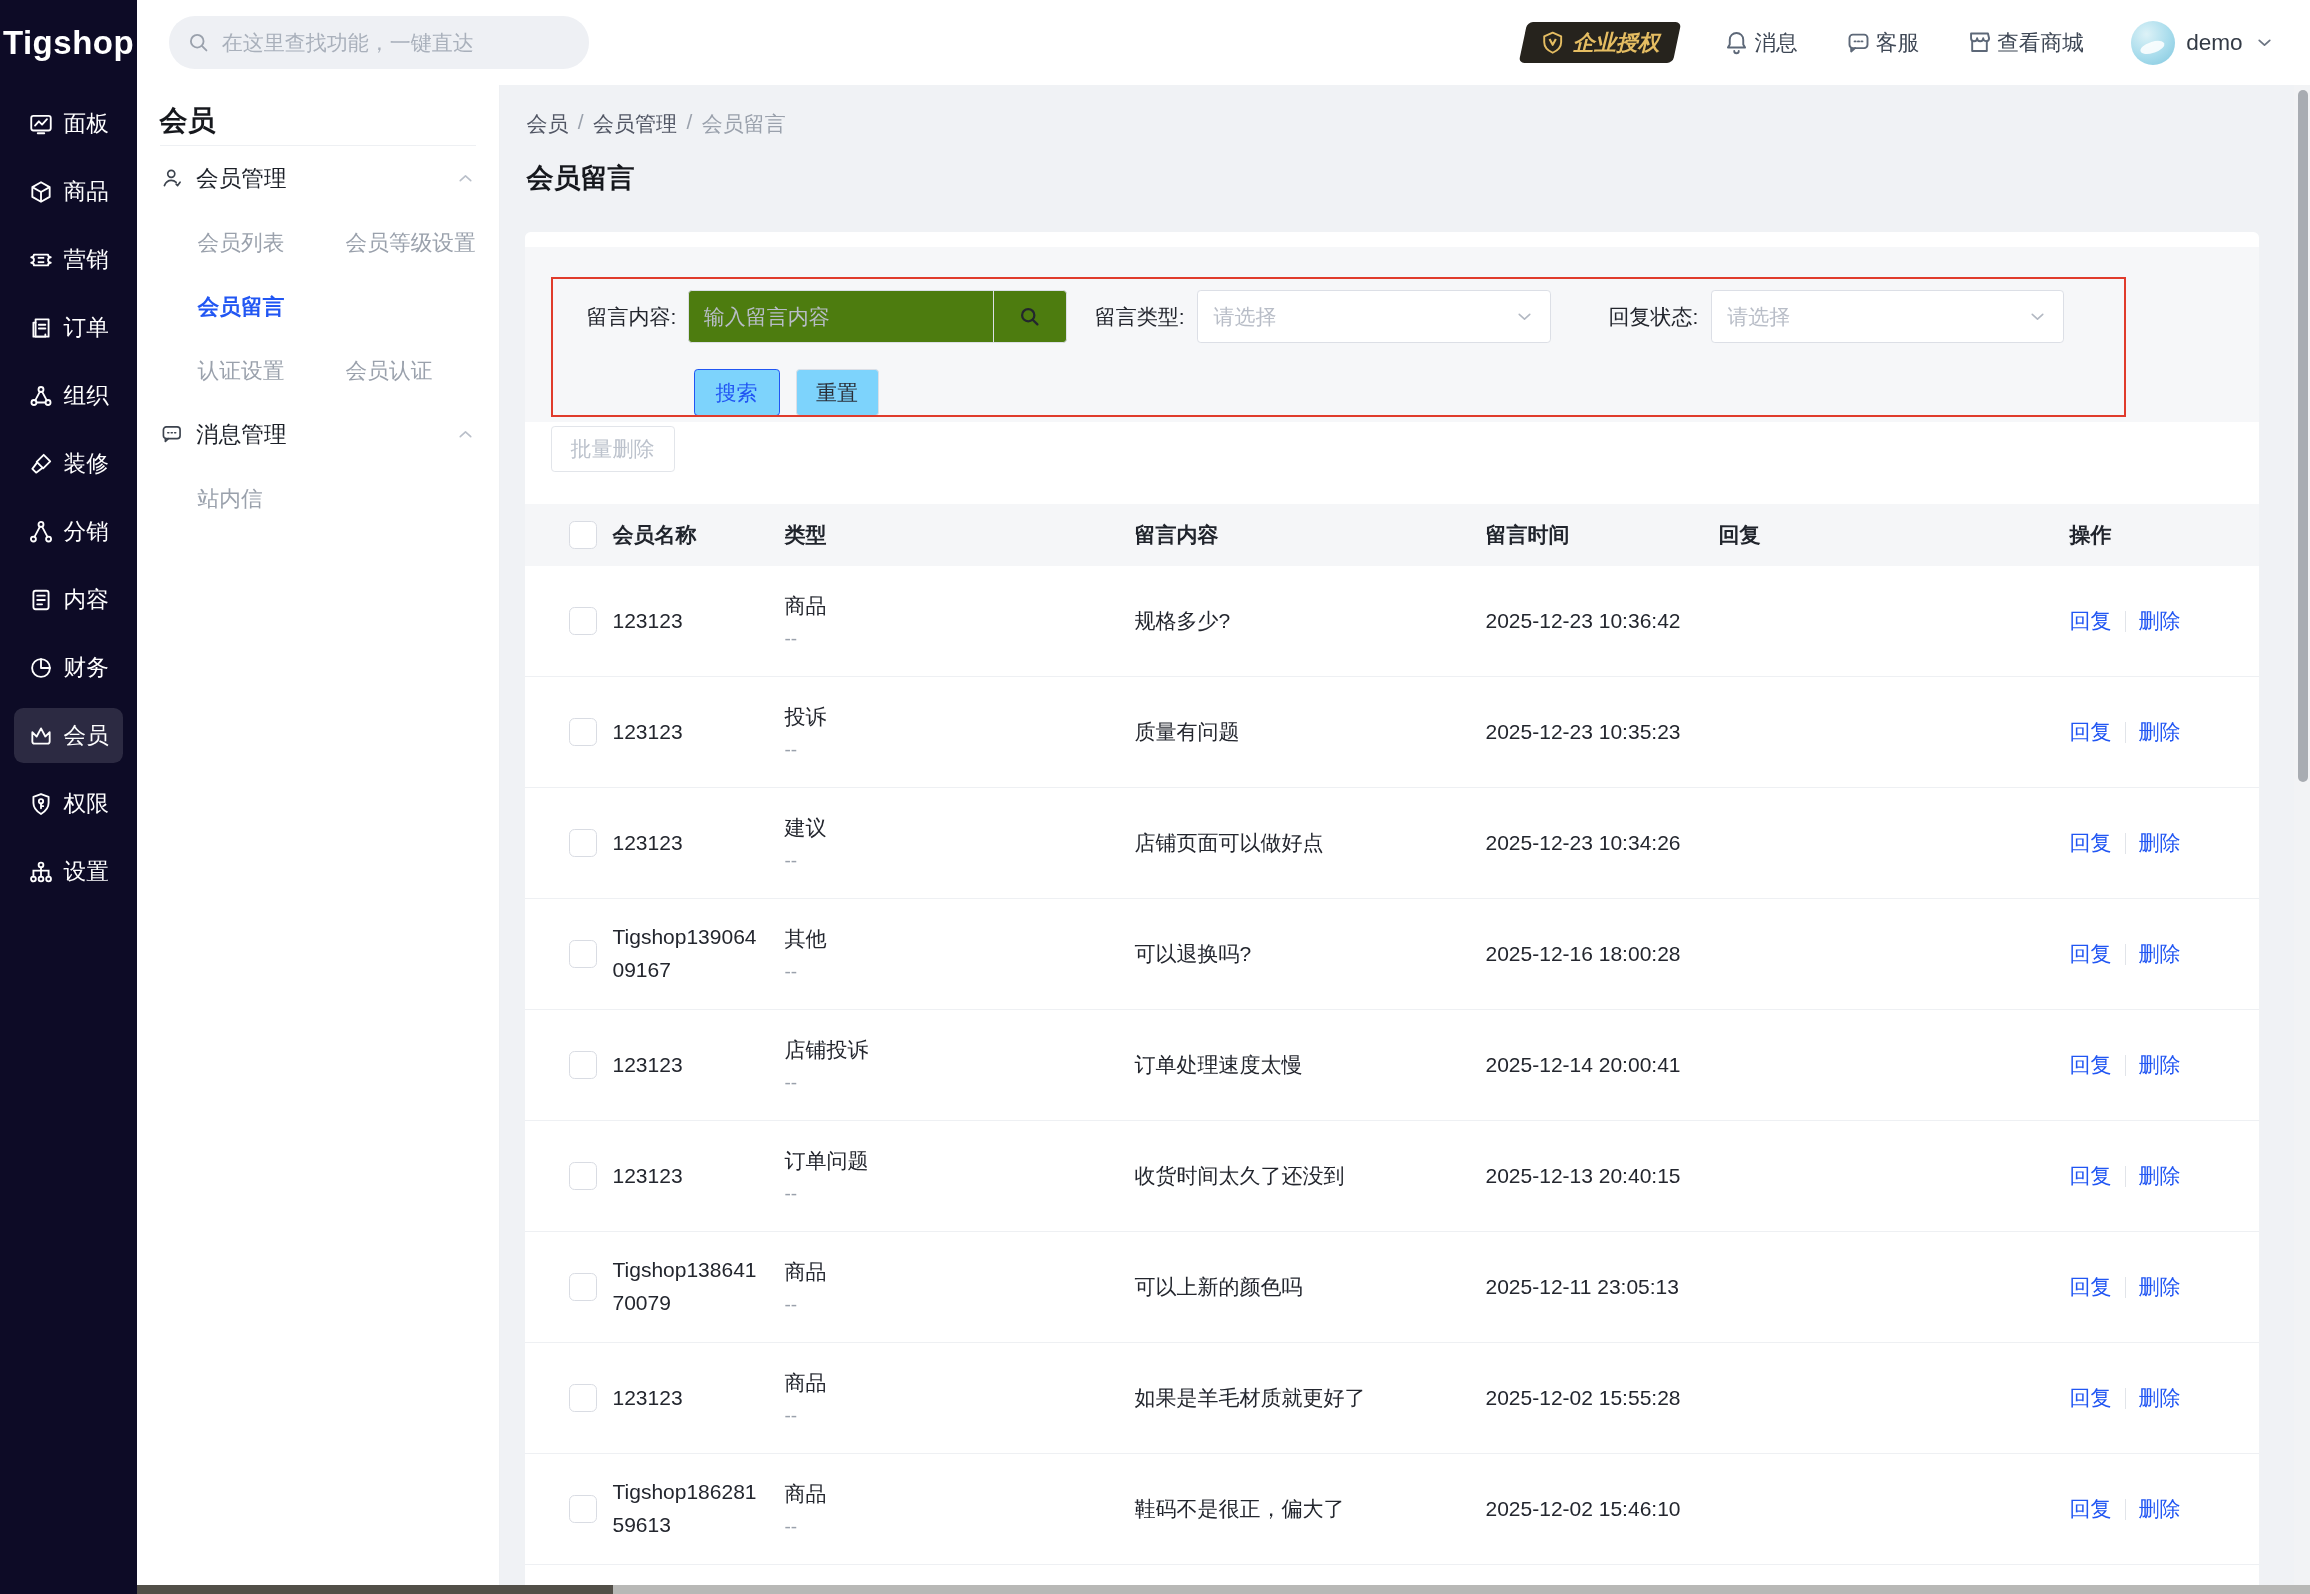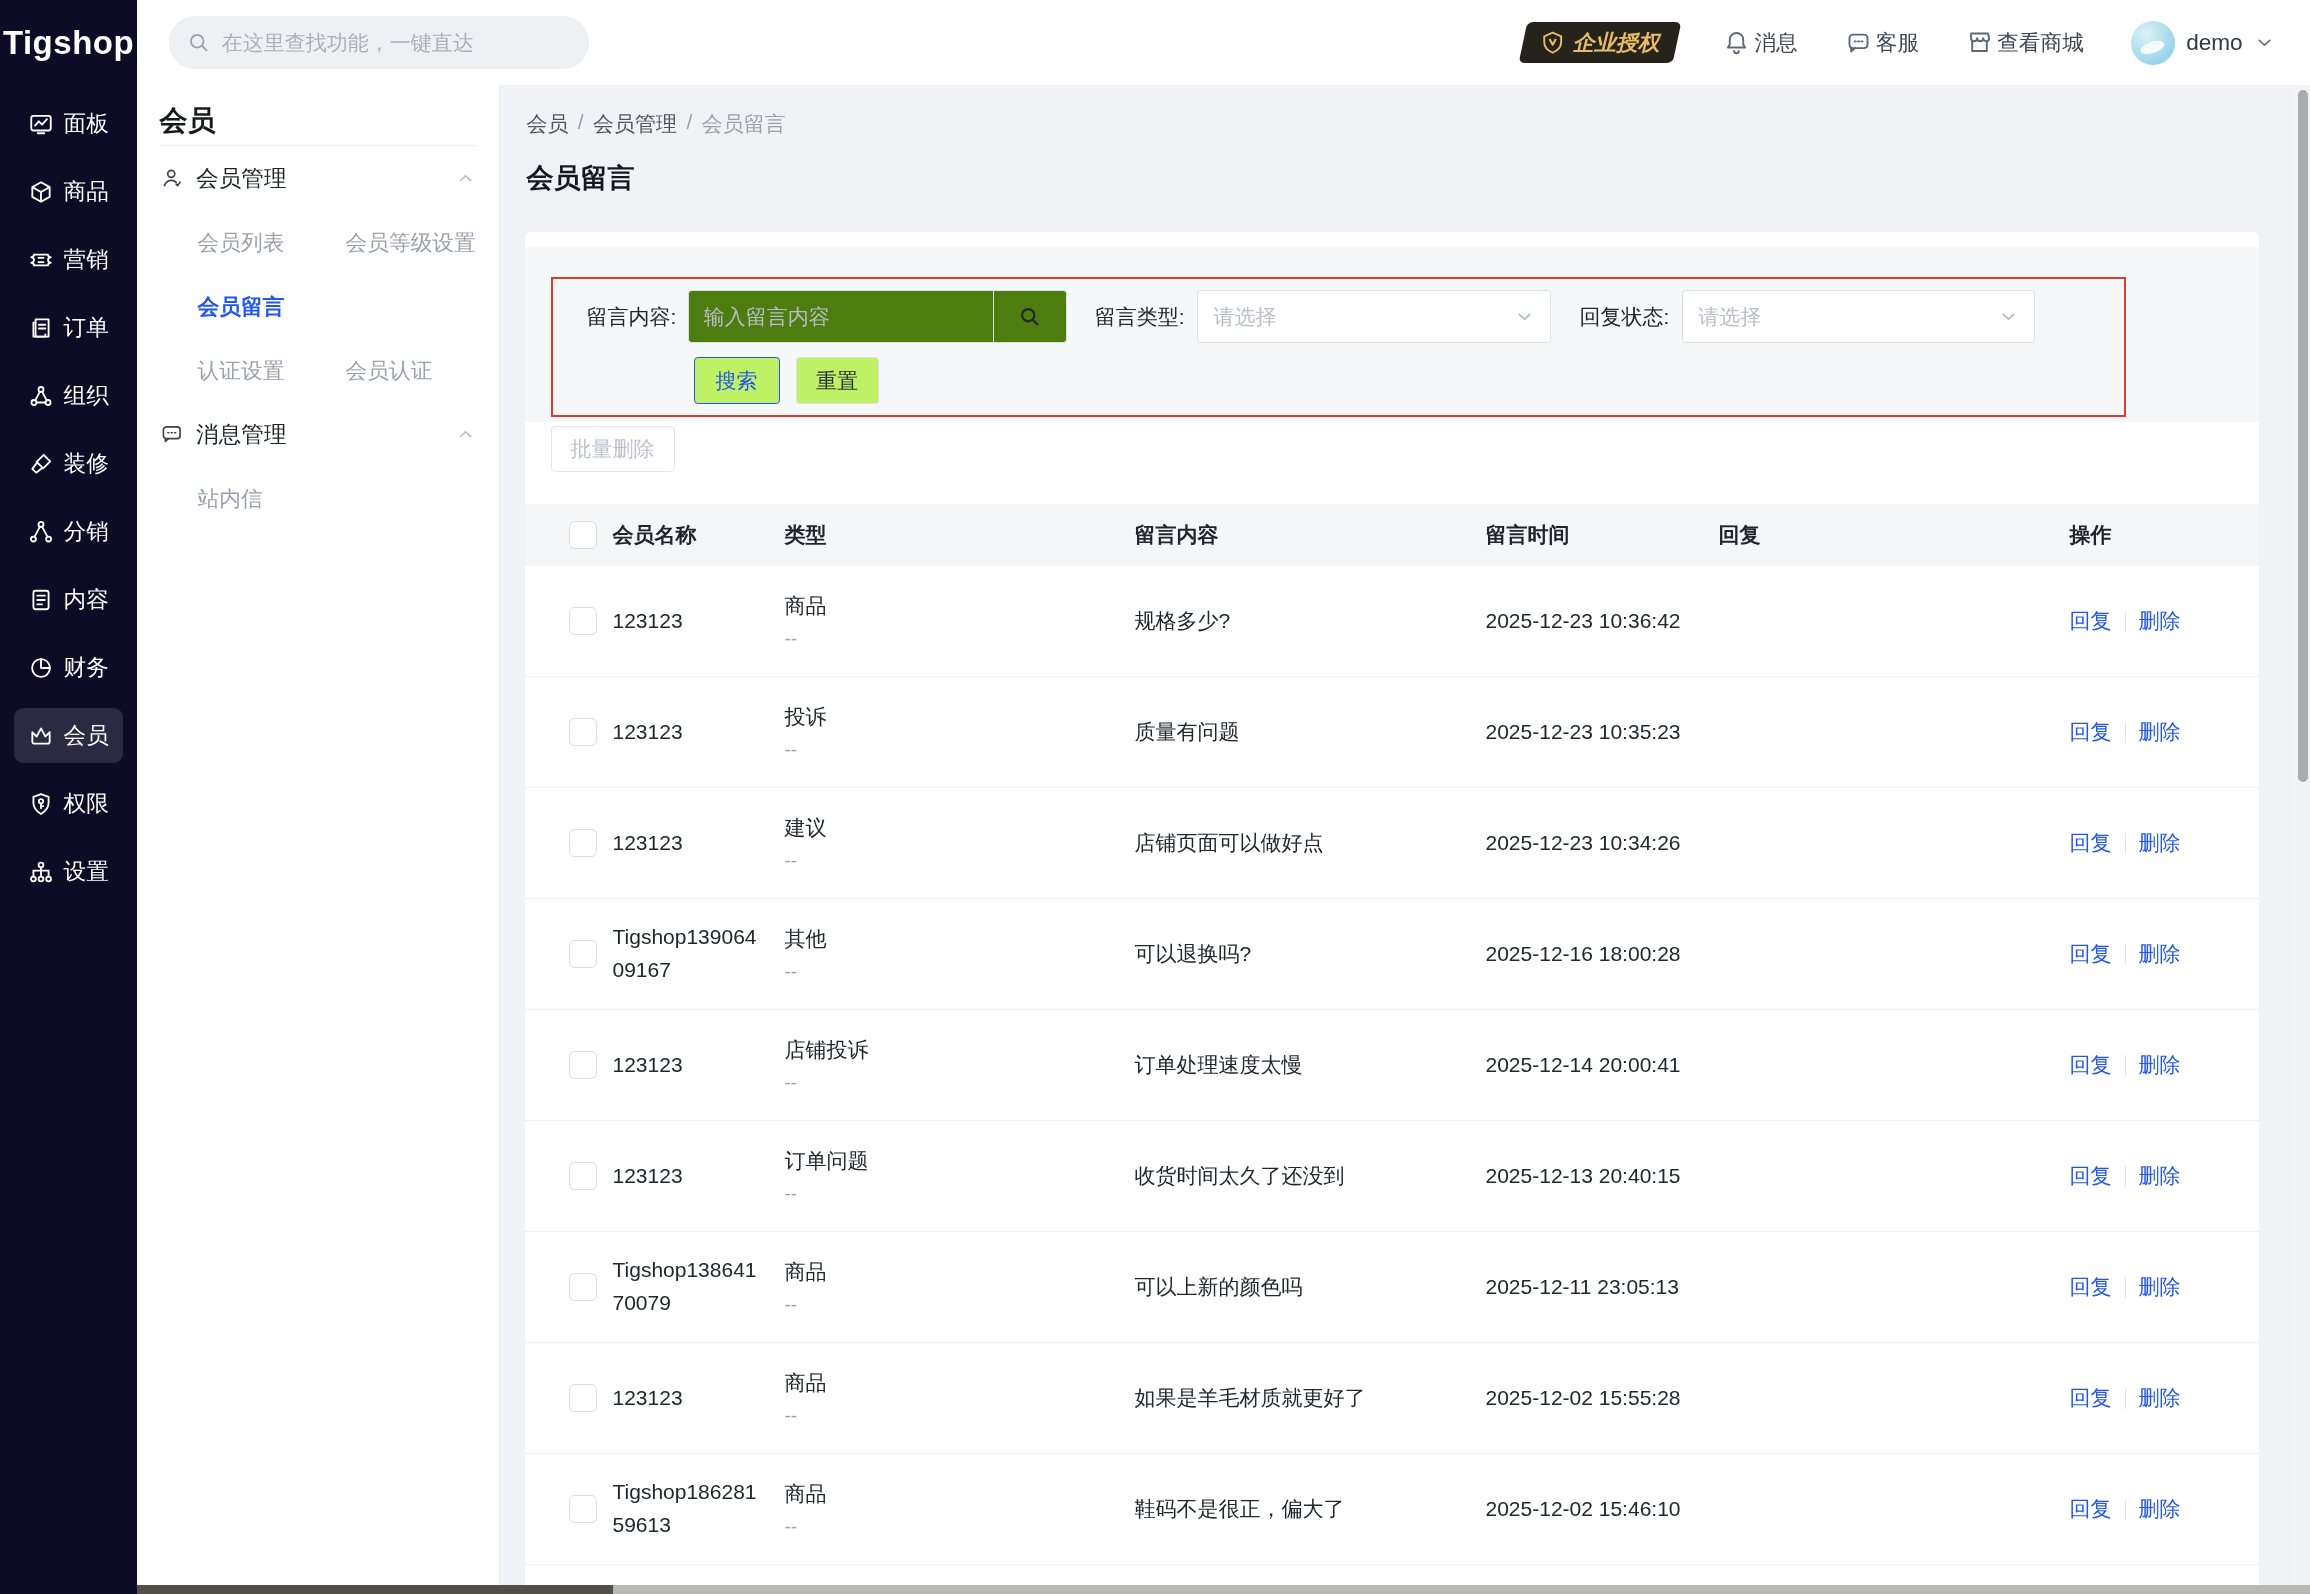--- a/index.html
+++ b/index.html
@@ -64,24 +64,24 @@
   .input-group { margin-left:11.3px; width:379px; height:53px; background:#4d7c0f; border:0.9px solid #dcdfe6; border-radius:3.8px; display:flex; align-items:stretch; }
   .input-group input { flex:1; border:none; outline:none; font-size:21px; color:#23262e; padding:0 15px; font-family:inherit; background:transparent; }
   .input-group input::placeholder { color:#b8bdc7; }
   .input-search-btn { width:73px; border-left:0.9px solid #dcdfe6; display:flex; align-items:center; justify-content:center; cursor:pointer; color:#23262e; }
   .input-search-btn .icon { width:24.5px; height:24.5px; }
   .lbl-type { margin-left:28px; }
   .select { height:53px; background:#fff; border:0.9px solid #dcdfe6; border-radius:3.8px; display:flex; align-items:center; justify-content:space-between; padding:0 15px; cursor:pointer; }
   .select .ph { font-size:21px; color:#b8bdc7; }
   .select .chev { width:21px; height:21px; color:#b2b8c2; }
   .sel-type { margin-left:13px; width:354px; }
-  .lbl-reply { margin-left:28px; }
+  .lbl-reply { margin-left:57px; }
   .sel-reply { margin-left:13px; width:353px; }
   .filter-buttons { position:absolute; left:169px; top:110px; display:flex; gap:16px; }
-  .btn { height:47px; border-radius:3.8px; background:#bef264; font-size:21px; display:flex; align-items:center; justify-content:center; cursor:pointer; font-family:inherit; }
+  .btn { height:47px; border-radius:3.8px; background:#7dd3fc; font-size:21px; display:flex; align-items:center; justify-content:center; cursor:pointer; font-family:inherit;margin-top:12px; }
   .btn-search { width:86px; border:1.9px solid #2156f3; color:#2156f3; }
   .btn-reset { width:83px; border:0.9px solid #dcdfe6; color:#2a2f38; }
   .btn-batch { position:absolute; left:26px; top:194px; width:124px; height:46px; border:0.9px solid #e2e5ea; color:#bcc2cc; background:#fff; border-radius:3.8px; font-size:21px; display:flex; align-items:center; justify-content:center; cursor:not-allowed; }
 
   
   .table { position:absolute; left:0; top:272px; right:0; bottom:0; overflow:hidden; }
   .thead { height:62px; background:#f5f6f8; display:flex; align-items:center; font-size:21px; font-weight:bold; color:#20242c; }
   .trow { height:111px; display:flex; align-items:center; border-bottom:0.9px solid #eef0f3; font-size:21px; color:#23262e; background:#fff; }
   .col { flex:none; }
   .col-check { width:88px; padding-left:44px; }

